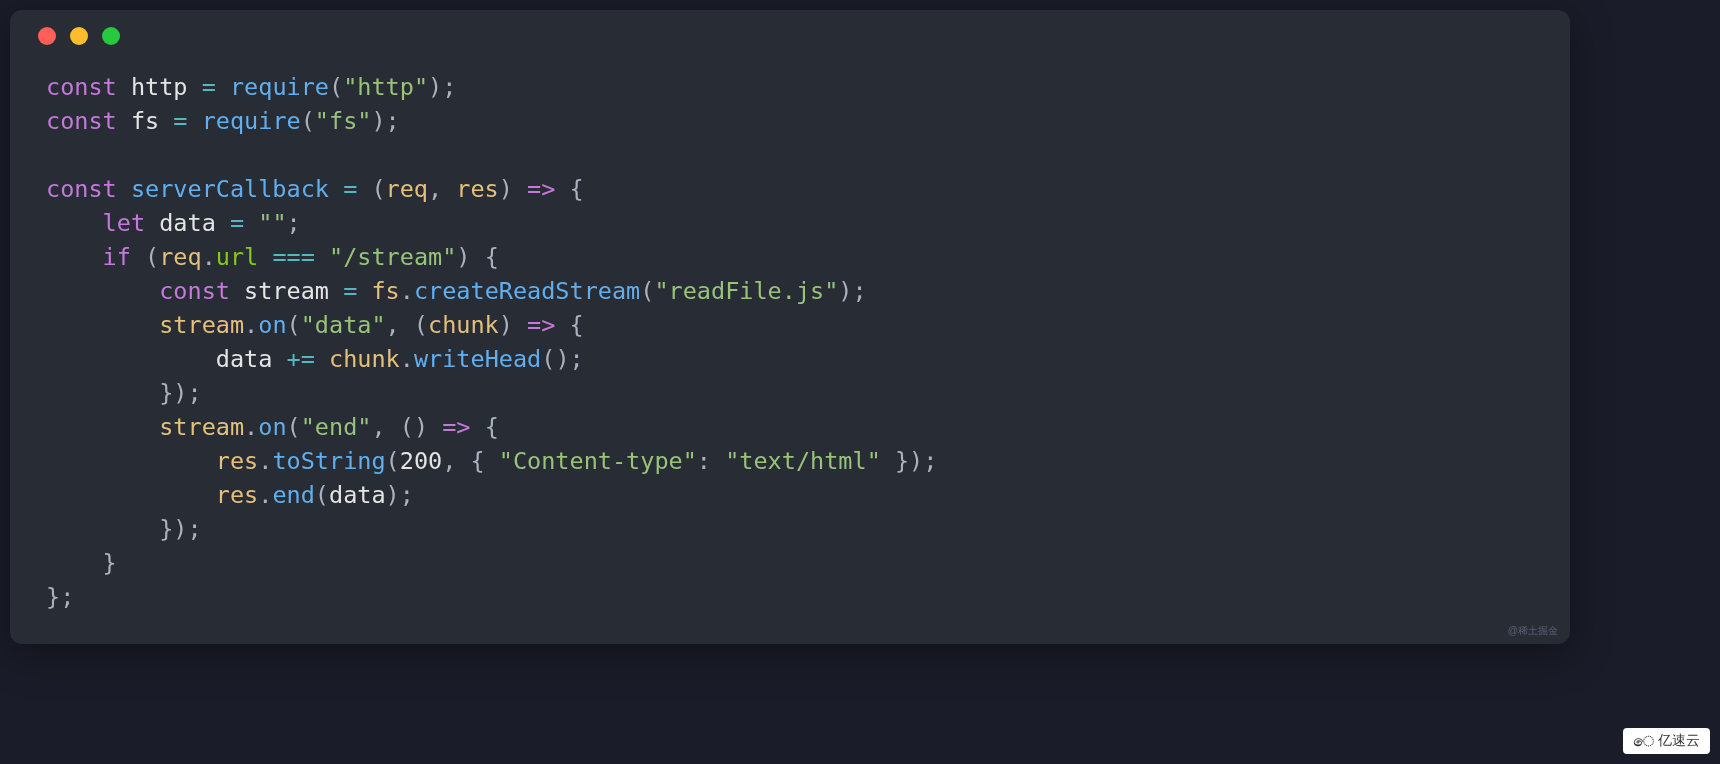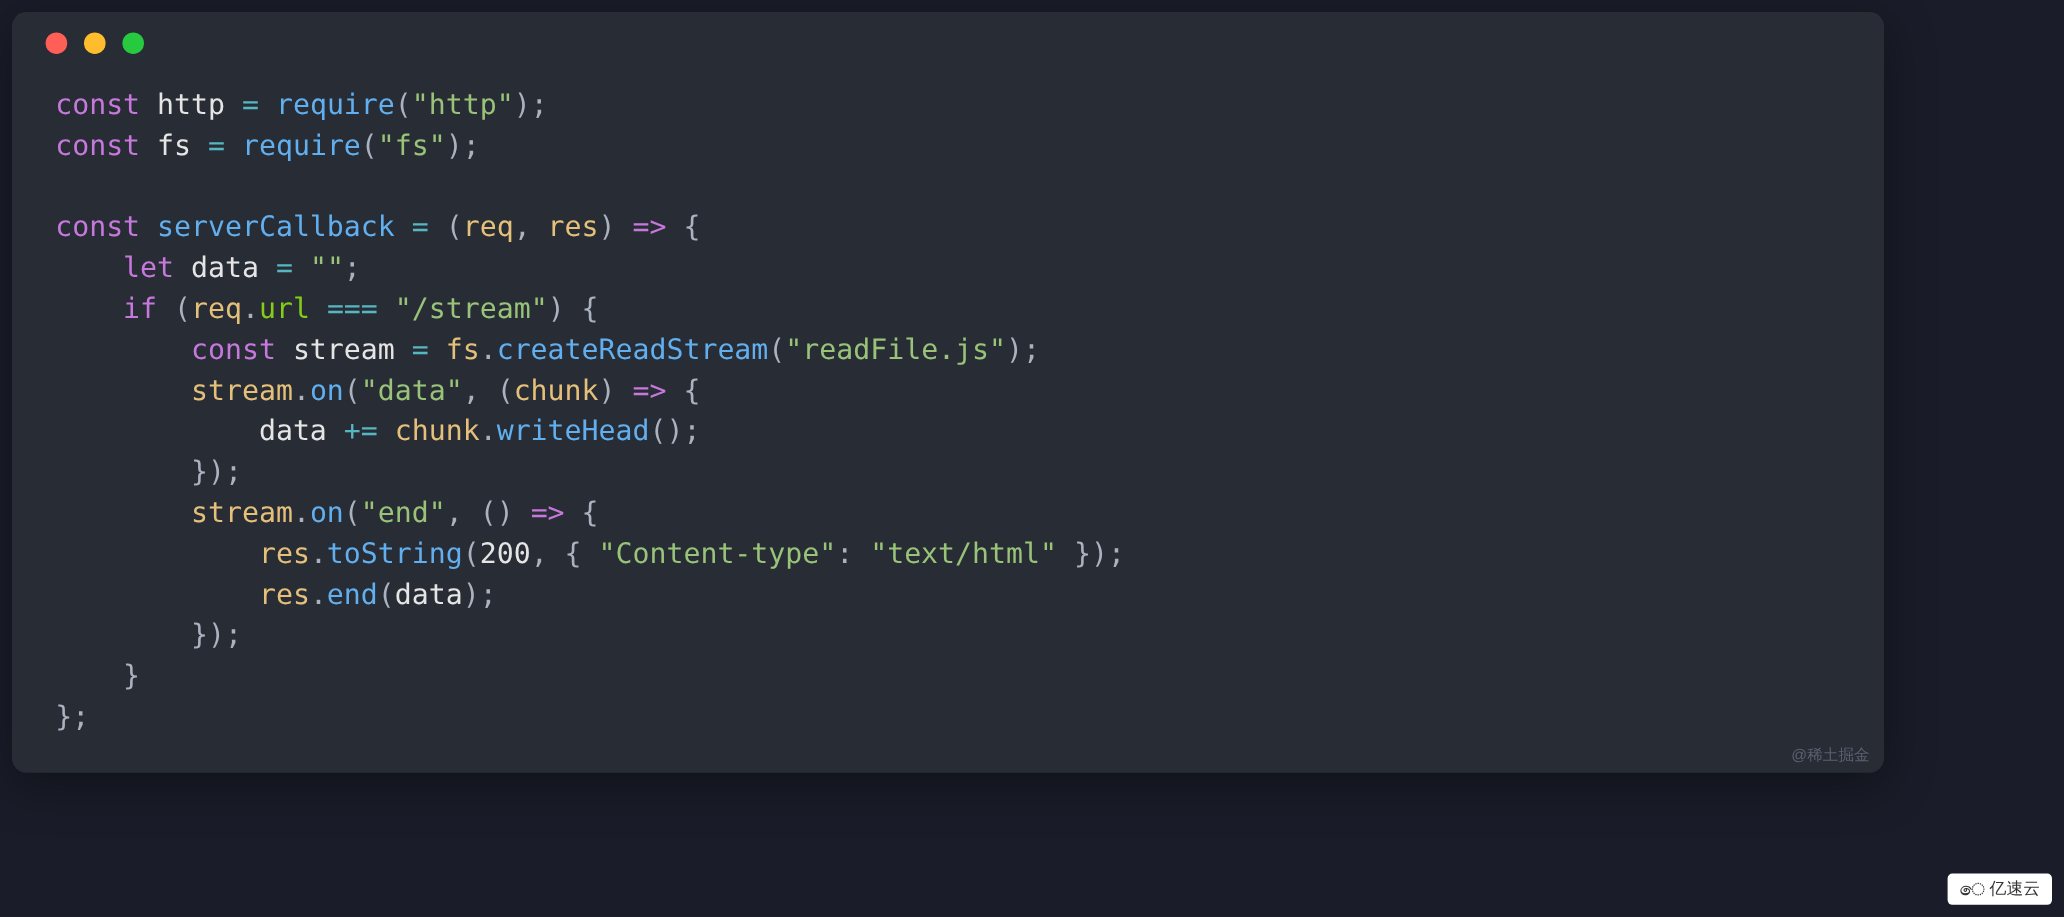--- a/index.html
+++ b/index.html
@@ -51,21 +51,21 @@
   .prop { color: #84cc16; }    
   .str { color: #98c379; }     
   .num { color: #e5e5e5; }     
   .op { color: #56b6c2; }      
   .punc { color: #abb2bf; }    
   .plain { color: #abb2bf; }
   .watermark {
     position: absolute;
     bottom: 6px;
     right: 12px;
-    font-size: 13px;
+    font-size: 10px;
     color: #5a6072;
     font-family: sans-serif;
   }
   .badge {
     position: absolute;
     bottom: 10px;
     right: 10px;
     background: #fff;
     color: #333;
     font-size: 14px;

